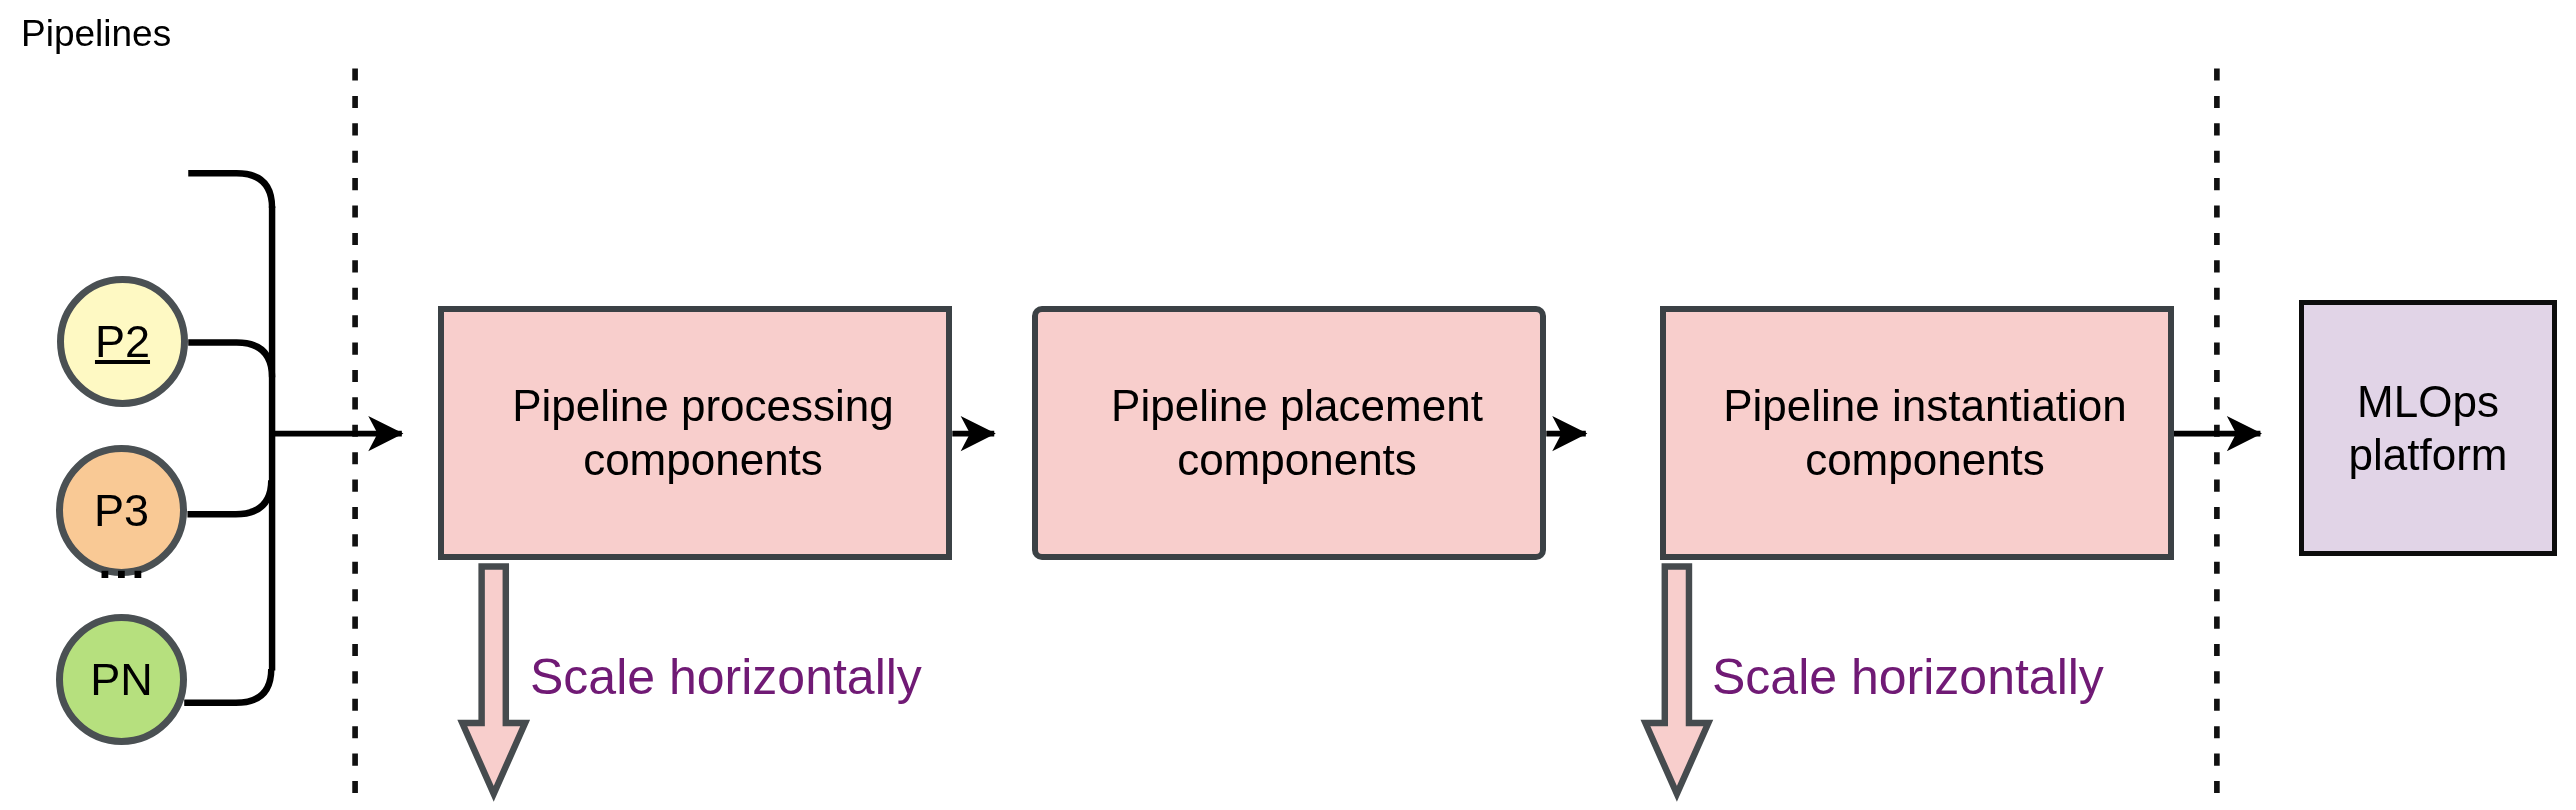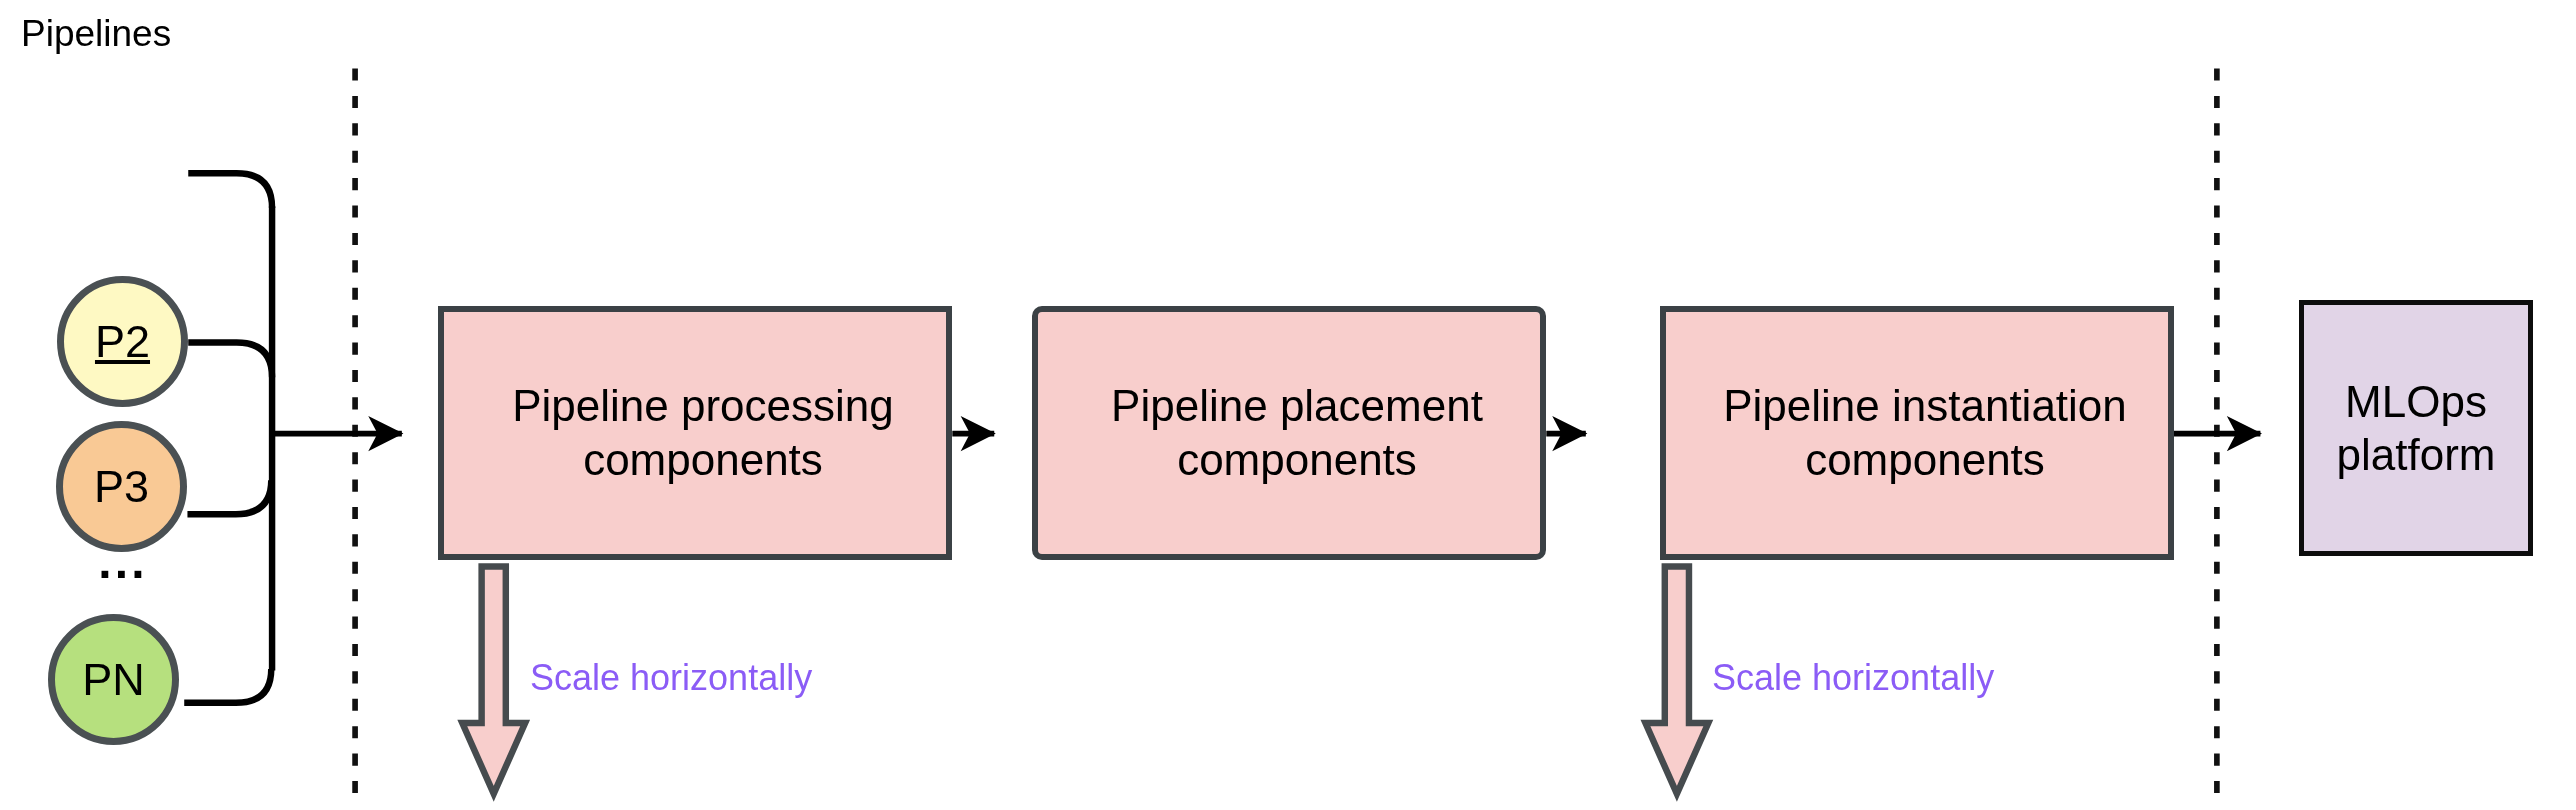--- a/index.html
+++ b/index.html
@@ -57,37 +57,37 @@
     line-height: 54px;
     padding-left: 16px;
   }
   .stage-1 { left: 438px; }
   .stage-2 { left: 1032px; border-radius: 10px; }
   .stage-3 { left: 1660px; }
 
   .platform {
     position: absolute;
     left: 2299px; top: 300px;
-    width: 234px; height: 256px;
+    width: 258px; height: 256px;
     border: 5.6px solid #0d0d0d;
     box-sizing: border-box;
     display: flex; flex-direction: column;
     align-items: center; justify-content: center;
     text-align: center;
     font-size: 44px;
     line-height: 53px;
   }
 
   .scale-label {
     position: absolute;
     top: 655px;
-    font-size: 36px;
+    font-size: 50px;
     line-height: 45px;
     white-space: nowrap;
-    color: #8b5cf6;
+    color: #701a75;
   }
   .scale-label-1 { left: 530px; }
   .scale-label-2 { left: 1712px; }
 </style>
 </head>
 <body>
 
 <div class="canvas">
 
   <svg class="layer" width="2576" height="810" viewBox="0 0 3195 1005">
@@ -113,24 +113,24 @@
 
     <polygon points="597,703 627,703 627,897 651,897 612,985 573,897 597,897" stroke-width="8" stroke-miterlimit="6" stroke="#464b4e" style="fill: rgb(248, 206, 204);"></polygon>
     <polygon points="2065,703 2095,703 2095,897 2119,897 2080,985 2041,897 2065,897" stroke-width="8" stroke-miterlimit="6" stroke="#464b4e" style="fill: rgb(248, 206, 204);"></polygon>
   </svg>
 
   <div class="title">Pipelines</div>
 
   <div class="pnode" style="left: 57px; top: 276px; background: #fef9c3; text-decoration: underline;">
     <span>P2</span>
   </div>
-  <div class="pnode" style="left: 56px; top: 421px; background: rgb(249, 201, 149);">
+  <div class="pnode" style="left: 56px; top: 445px; background: rgb(249, 201, 149);">
     <span>P3</span>
   </div>
-  <div class="pnode" style="left: 48px; top: 614px; background: rgb(182, 224, 126);">
+  <div class="pnode" style="left: 56px; top: 614px; background: rgb(182, 224, 126);">
     <span>PN</span>
   </div>
 
   <div class="dots">...</div>
 
   <div class="stage stage-1" style="background: rgb(248, 206, 204);">
     <span>Pipeline processing</span>
     <span>components</span>
   </div>
   <div class="stage stage-2" style="background: rgb(248, 206, 204);">

